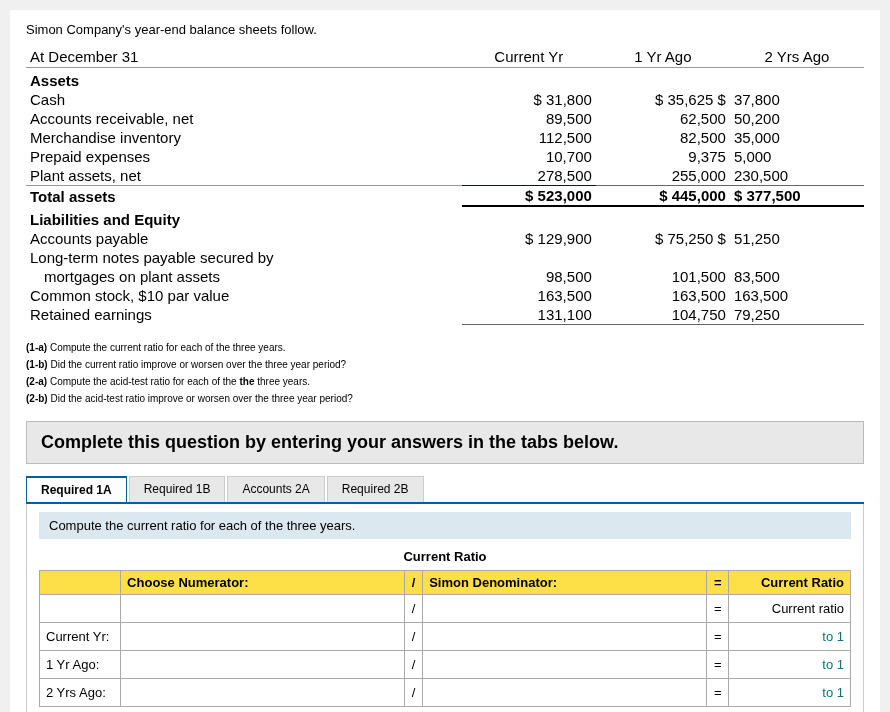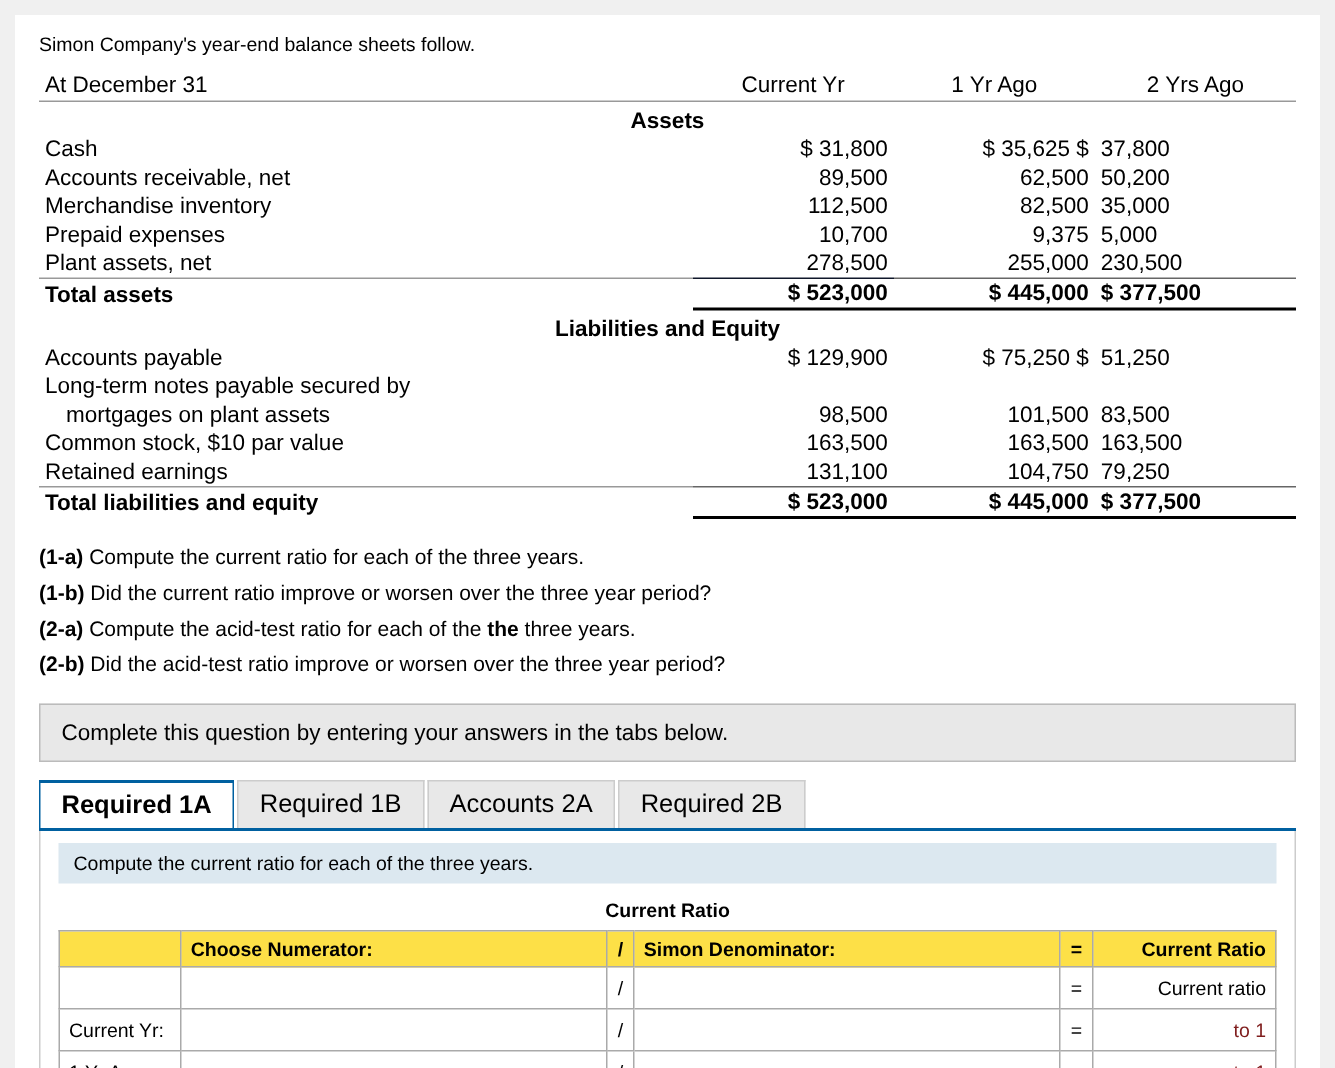--- a/index.html
+++ b/index.html
@@ -31,65 +31,64 @@
       padding: 1px 4px;
     }
     .balance-sheet-table .header-row td {
       font-weight: normal;
       border-bottom: 1px solid #999;
       padding-bottom: 2px;
     }
     .balance-sheet-table .section-header td {
       font-weight: bold;
       padding-top: 4px;
-      text-align: center;
     }
     .balance-sheet-table .total-row td {
       border-top: 1px solid #999;
       font-weight: bold;
     }
     .col-label { width: 52%; }
     .col-current { width: 16%; text-align: right; }
     .col-1yr { width: 16%; text-align: right; }
     .col-2yr { width: 16%; text-align: left; }
     .col-header { text-align: center; font-weight: normal; }
 
     
     .questions {
       margin: 10px 0 14px 0;
       line-height: 1.7;
-      font-size: 14px;
+      font-size: 10px;
     }
     .questions p { margin: 0; }
 
     
     .complete-box {
       border: 1px solid #bbb;
       background: #e8e8e8;
       padding: 10px 14px;
       margin-bottom: 12px;
-      font-weight: normal;
-      font-size: 15px;
+      font-weight: bold;
+      font-size: 18px;
     }
 
     
     .tabs-container {
       margin-bottom: 0;
     }
     .tabs-row {
       display: flex;
       border-bottom: 2px solid #0060a0;
     }
     .tab {
       padding: 5px 14px;
       border: 1px solid #ccc;
       border-bottom: none;
       background: #e8e8e8;
       cursor: pointer;
-      font-size: 17px;
+      font-size: 12px;
       margin-right: 2px;
       color: #000;
     }
     .tab.active {
       background: #fff;
       border-top: 2px solid #0060a0;
       border-left: 1px solid #0060a0;
       border-right: 1px solid #0060a0;
       font-weight: bold;
     }
@@ -161,21 +160,21 @@
     .ratio-table .header-th-numerator {
       width: 35%;
     }
     .ratio-table .header-th-denominator {
       width: 35%;
     }
     .ratio-table .header-th-result {
       width: 15%;
     }
     .to-1-text {
-      color: #7f1d1d;
+      color: #0f766e;
     }
     
     .input-cell-blue {
       border: 1px solid #aaa;
       padding: 0;
     }
     .input-cell-blue input {
       border: 2px solid #0090d0;
       width: 100%;
       font-size: 13px;
@@ -273,26 +272,20 @@
         <td class="col-current">163,500</td>
         <td class="col-1yr">163,500</td>
         <td class="col-2yr">163,500</td>
       </tr>
       <tr>
         <td>Retained earnings</td>
         <td class="col-current" style="border-bottom:1px solid #666;">131,100</td>
         <td class="col-1yr" style="border-bottom:1px solid #666;">104,750</td>
         <td class="col-2yr" style="border-bottom:1px solid #666;">79,250</td>
       </tr>
-      <tr class="total-row">
-        <td>Total liabilities and equity</td>
-        <td class="col-current" style="border-top:1px solid #666;border-bottom:2px double #000;">$ 523,000</td>
-        <td class="col-1yr" style="border-top:1px solid #666;border-bottom:2px double #000;">$ 445,000</td>
-        <td class="col-2yr" style="border-top:1px solid #666;border-bottom:2px double #000;">$ 377,500</td>
-      </tr>
     </tbody>
   </table>
 
   <div class="questions">
     <p><b>(1-a)</b> Compute the current ratio for each of the three years.</p>
     <p><b>(1-b)</b> Did the current ratio improve or worsen over the three year period?</p>
     <p><b>(2-a)</b> Compute the acid-test ratio for each of the <b>the</b> three years.</p>
     <p><b>(2-b)</b> Did the acid-test ratio improve or worsen over the three year period?</p>
   </div>
 

